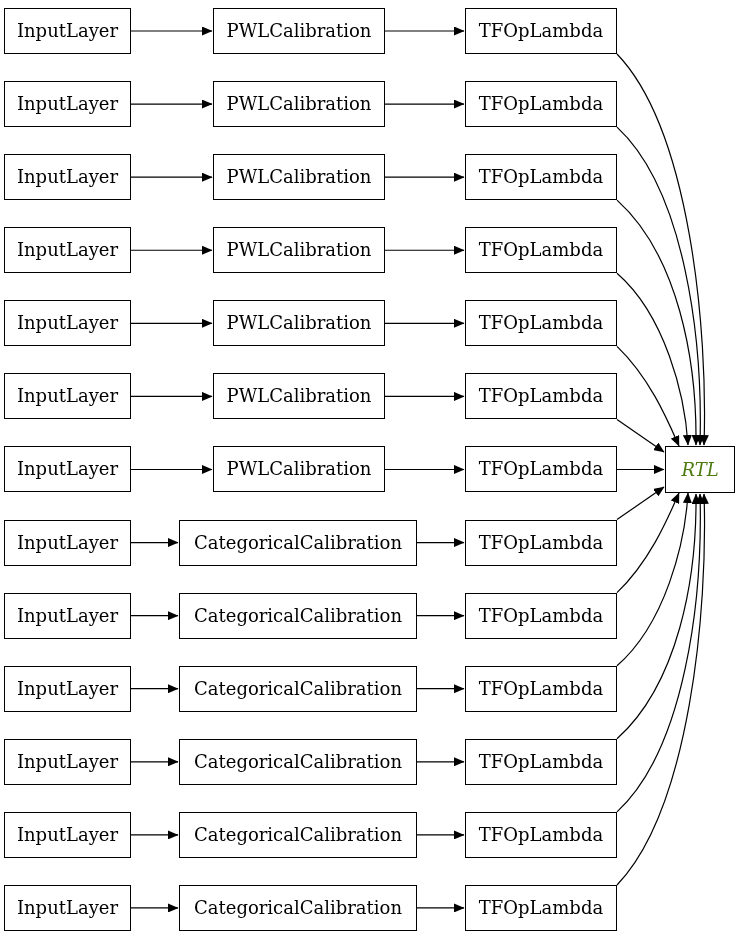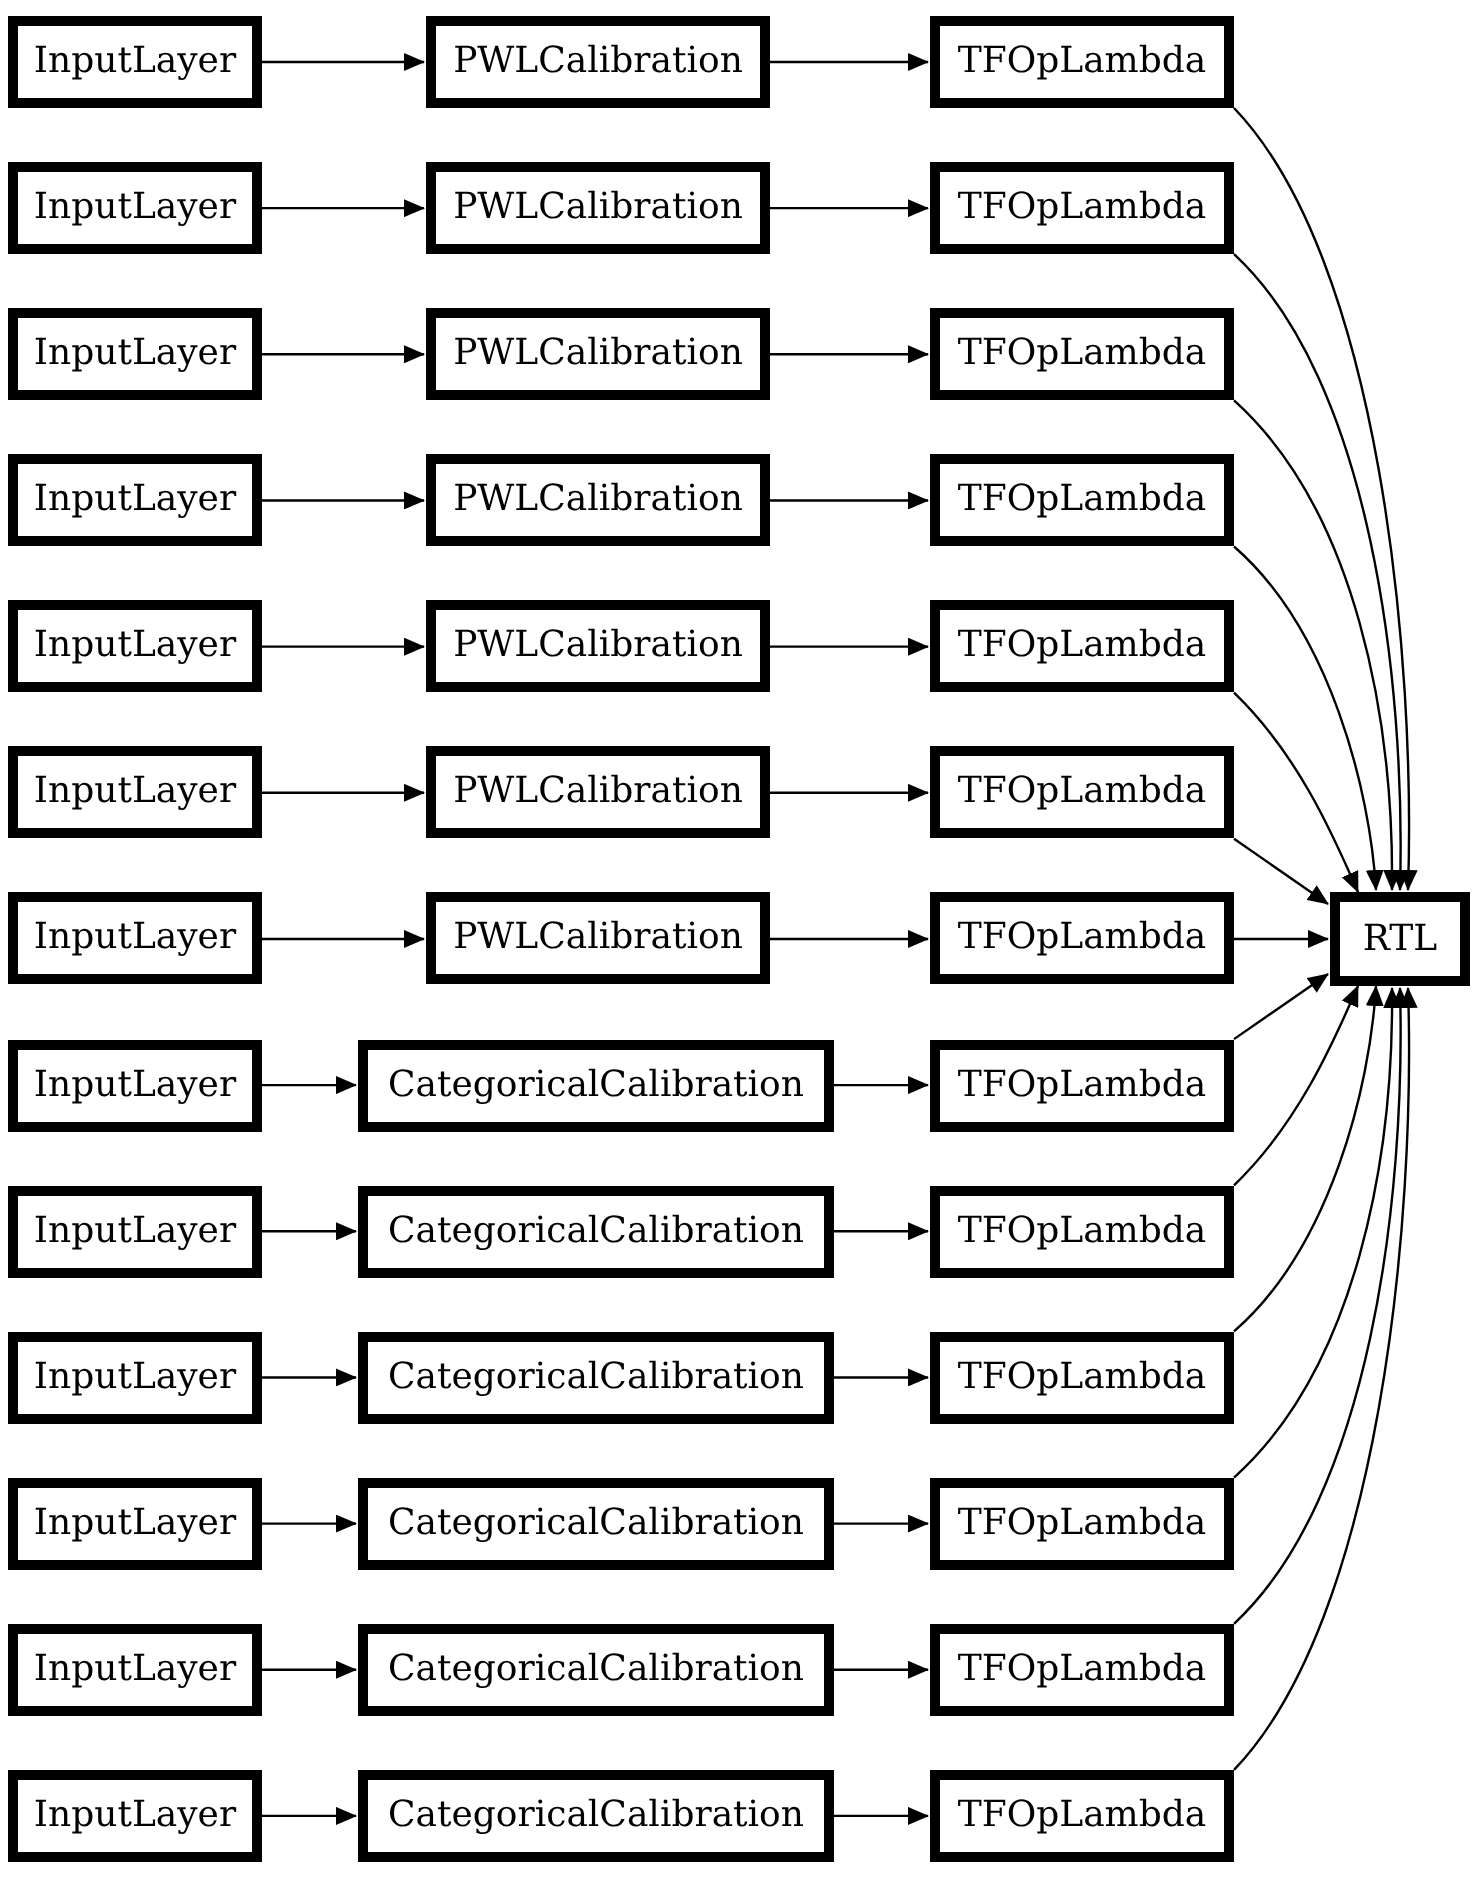--- a/index.html
+++ b/index.html
@@ -17,21 +17,21 @@
   }
   .edges {
     position: absolute;
     left: 0;
     top: 0;
   }
   .node {
     position: absolute;
     box-sizing: border-box;
     background: #ffffff;
-    border: 5px solid #a16207;
+    border: 1px solid #a16207;
     color: #000000;
     display: flex;
     align-items: center;
     justify-content: center;
     font-size: 18px;
     line-height: 1;
     white-space: nowrap;
   }
 </style>
 </head>
@@ -117,15 +117,15 @@
       <div class="node" style="left: 465px; top: 665.72px; width: 152px; height: 46px; border-color: rgb(0, 0, 0); background: rgb(255, 255, 255); color: rgb(0, 0, 0);">TFOpLambda</div>
       <div class="node" style="left: 4px; top: 738.8px; width: 127px; height: 46px; border-color: rgb(0, 0, 0); background: rgb(255, 255, 255); color: rgb(0, 0, 0);">InputLayer</div>
       <div class="node" style="left: 179px; top: 738.8px; width: 238px; height: 46px; border-color: rgb(0, 0, 0); background: rgb(255, 255, 255); color: rgb(0, 0, 0);">CategoricalCalibration</div>
       <div class="node" style="left: 465px; top: 738.8px; width: 152px; height: 46px; border-color: rgb(0, 0, 0); background: rgb(255, 255, 255); color: rgb(0, 0, 0);">TFOpLambda</div>
       <div class="node" style="left: 4px; top: 811.88px; width: 127px; height: 46px; border-color: rgb(0, 0, 0); background: rgb(255, 255, 255); color: rgb(0, 0, 0);">InputLayer</div>
       <div class="node" style="left: 179px; top: 811.88px; width: 238px; height: 46px; border-color: rgb(0, 0, 0); background: rgb(255, 255, 255); color: rgb(0, 0, 0);">CategoricalCalibration</div>
       <div class="node" style="left: 465px; top: 811.88px; width: 152px; height: 46px; border-color: rgb(0, 0, 0); background: rgb(255, 255, 255); color: rgb(0, 0, 0);">TFOpLambda</div>
       <div class="node" style="left: 4px; top: 884.96px; width: 127px; height: 46px; border-color: rgb(0, 0, 0); background: rgb(255, 255, 255); color: rgb(0, 0, 0);">InputLayer</div>
       <div class="node" style="left: 179px; top: 884.96px; width: 238px; height: 46px; border-color: rgb(0, 0, 0); background: rgb(255, 255, 255); color: rgb(0, 0, 0);">CategoricalCalibration</div>
       <div class="node" style="left: 465px; top: 884.96px; width: 152px; height: 46px; border-color: rgb(0, 0, 0); background: rgb(255, 255, 255); color: rgb(0, 0, 0);">TFOpLambda</div>
-      <div class="node" style="left: 665px; top: 446px; width: 70px; height: 47px; border-color: rgb(0, 0, 0); background: rgb(255, 255, 255); color: #000000;">RTL</div>
+      <div class="node" style="left: 665px; top: 446px; width: 70px; height: 47px; border-color: rgb(0, 0, 0); background: rgb(255, 255, 255); color: #4d7c0f; font-style: italic;">RTL</div>
     </div>
 </div>
 
 </body></html>

